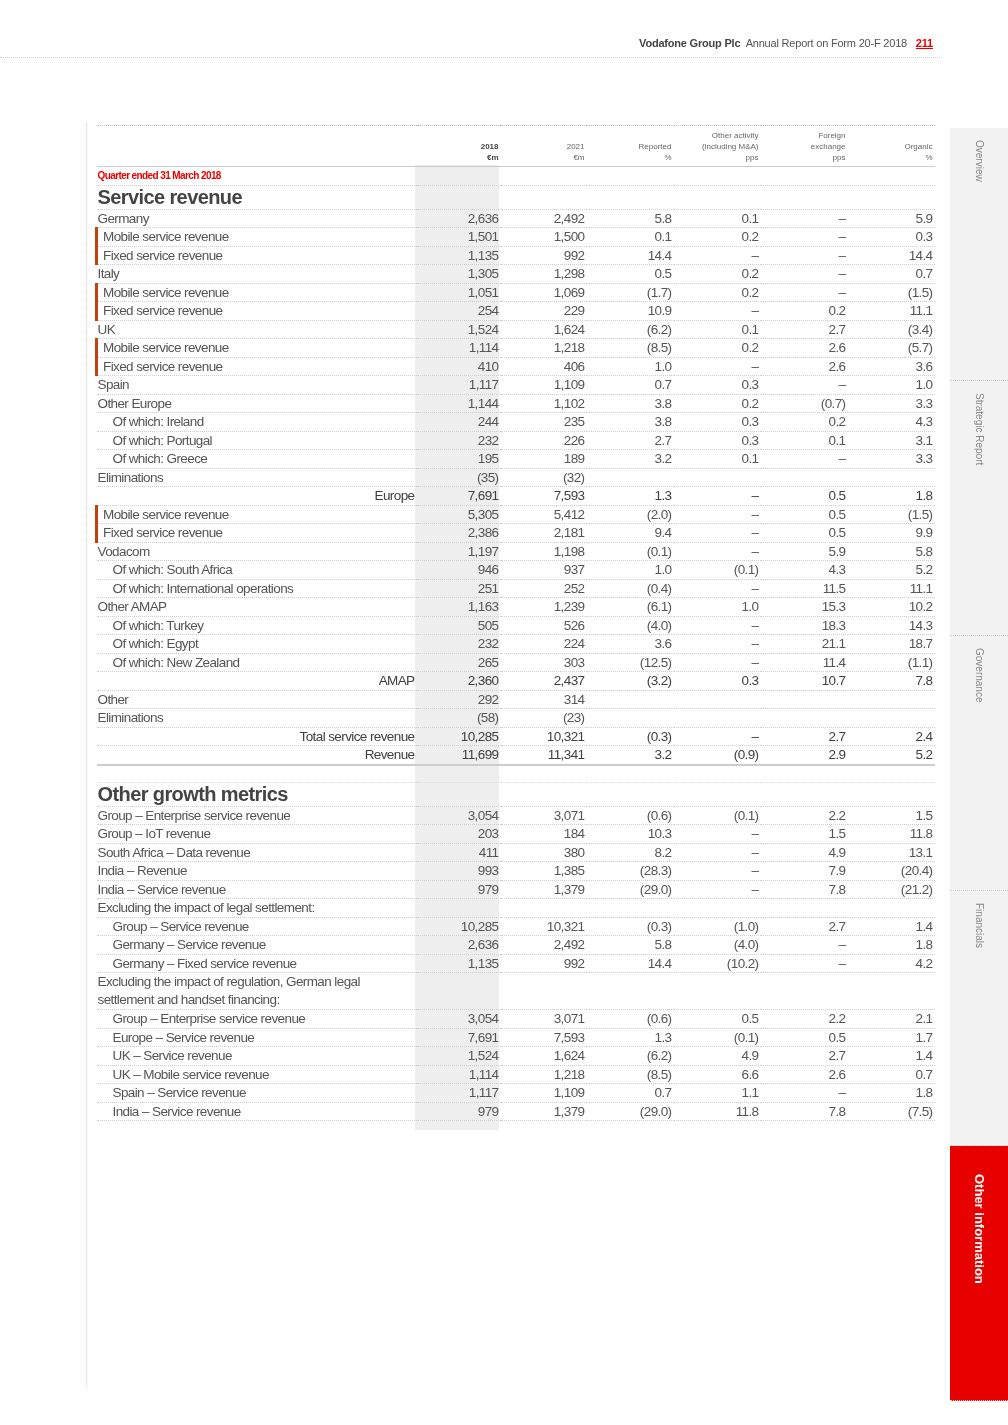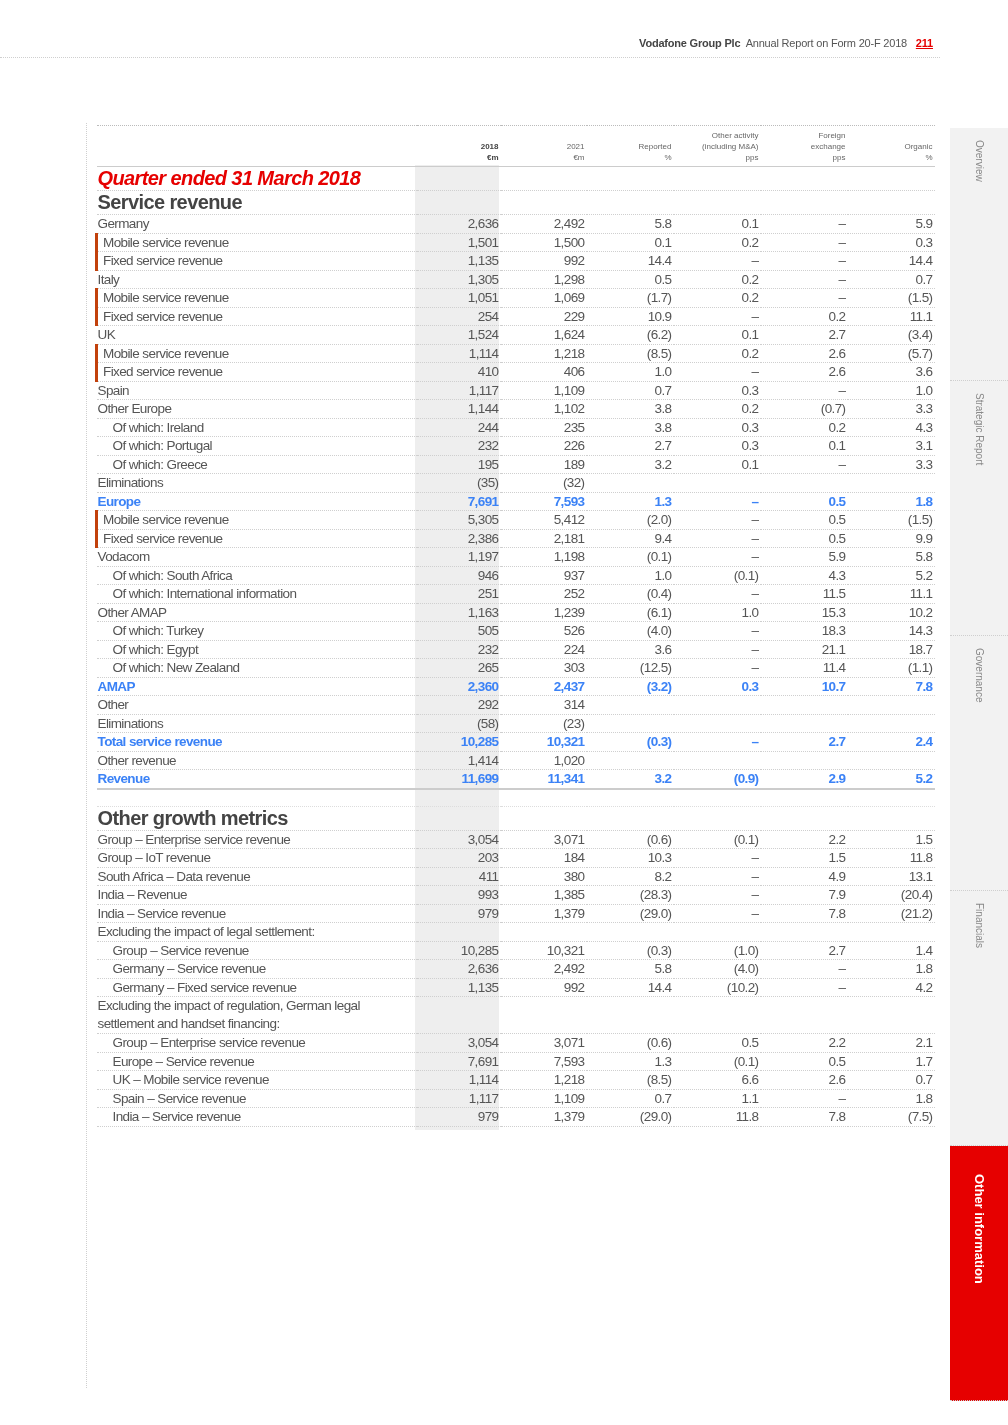--- a/index.html
+++ b/index.html
@@ -16,23 +16,23 @@
   table { border-collapse:collapse; width:838px; position:relative; z-index:1; table-layout:fixed; }
   col.c0 { width:320px; } col.c1 { width:84px; } col.c2 { width:86px; } col.c3 { width:87px; }
   col.c4 { width:87px; } col.c5 { width:87px; } col.c6 { width:87px; }
   th { font-weight:normal; font-size:8px; color:#666; text-align:right; vertical-align:bottom; padding:4px 2px 3px 0; line-height:11px; border-top:1px dotted #bbb; border-bottom:1px solid #ccc; }
   th.bold { font-weight:bold; color:#444; }
   td { font-size:13.5px; height:17.5px; padding:0 2px 0 1px; border-bottom:1px dotted #cfcfcf; white-space:nowrap; letter-spacing:-0.6px; color:#555; }
   td.num { text-align:right; }
   tr.sub td.lbl { padding-left:5px; }
   tr.sub td.lbl, tr.sub td:first-child { border-left:3px solid #c2410c; }
   tr.ind td.lbl { padding-left:16px; }
-  tr.bold td { font-weight:bold; color:#3b82f6; }
+  tr.bold td { font-weight:normal; color:#404040;text-align:right; }
   tr.section td { font-weight:bold; color:#444; font-size:20px; }
-  tr.title td { color:#e60000; font-weight:bold; font-size:20px;font-style:italic; }
+  tr.title td { color:#e60000; font-weight:bold; font-size:10px; }
   tr.spacer td { height:16px; border-bottom:1px dotted #ddd; }
   tr.thickbottom td { border-bottom:2px solid #ccc; }
   tr.wrap td.lbl { white-space:normal; line-height:18px; }
 
   .sidetabs { position:absolute; left:950px; top:128px; width:58px; }
   .tab { position:relative; width:58px; background:#f2f2f2; border-bottom:1px dotted #cfcfcf; }
   .tab span { position:absolute; left:50%; top:12px; writing-mode:vertical-rl; transform:translateX(-50%); font-size:10px; color:#888; white-space:nowrap; }
   .tab.active { background:#e60000; }
   .tab.active span { color:#fff; font-weight:bold; font-size:13px; top:28px; }
 </style>
@@ -291,21 +291,21 @@
         <tr class="ind">
           <td class="lbl">Of which: South Africa</td>
           <td class="num">946</td>
           <td class="num">937</td>
           <td class="num">1.0</td>
           <td class="num">(0.1)</td>
           <td class="num">4.3</td>
           <td class="num">5.2</td>
         </tr>
         <tr class="ind">
-          <td class="lbl">Of which: International information</td>
+          <td class="lbl">Of which: International operations</td>
           <td class="num">251</td>
           <td class="num">252</td>
           <td class="num">(0.4)</td>
           <td class="num">–</td>
           <td class="num">11.5</td>
           <td class="num">11.1</td>
         </tr>
         <tr>
           <td class="lbl">Other AMAP</td>
           <td class="num">1,163</td>
@@ -371,29 +371,20 @@
         </tr>
         <tr class="bold">
           <td class="lbl">Total service revenue</td>
           <td class="num">10,285</td>
           <td class="num">10,321</td>
           <td class="num">(0.3)</td>
           <td class="num">–</td>
           <td class="num">2.7</td>
           <td class="num">2.4</td>
         </tr>
-        <tr>
-          <td class="lbl">Other revenue</td>
-          <td class="num">1,414</td>
-          <td class="num">1,020</td>
-          <td class="num"></td>
-          <td class="num"></td>
-          <td class="num"></td>
-          <td class="num"></td>
-        </tr>
         <tr class="bold thickbottom">
           <td class="lbl">Revenue</td>
           <td class="num">11,699</td>
           <td class="num">11,341</td>
           <td class="num">3.2</td>
           <td class="num">(0.9)</td>
           <td class="num">2.9</td>
           <td class="num">5.2</td>
         </tr>
         <tr class="spacer">
@@ -514,20 +505,29 @@
           <td class="num">2.1</td>
         </tr>
         <tr class="ind">
           <td class="lbl">Europe – Service revenue</td>
           <td class="num">7,691</td>
           <td class="num">7,593</td>
           <td class="num">1.3</td>
           <td class="num">(0.1)</td>
           <td class="num">0.5</td>
           <td class="num">1.7</td>
+        </tr>
+        <tr class="ind">
+          <td class="lbl">UK – Service revenue</td>
+          <td class="num">1,524</td>
+          <td class="num">1,624</td>
+          <td class="num">(6.2)</td>
+          <td class="num">4.9</td>
+          <td class="num">2.7</td>
+          <td class="num">1.4</td>
         </tr>
         <tr class="ind">
           <td class="lbl">UK – Mobile service revenue</td>
           <td class="num">1,114</td>
           <td class="num">1,218</td>
           <td class="num">(8.5)</td>
           <td class="num">6.6</td>
           <td class="num">2.6</td>
           <td class="num">0.7</td>
         </tr>

